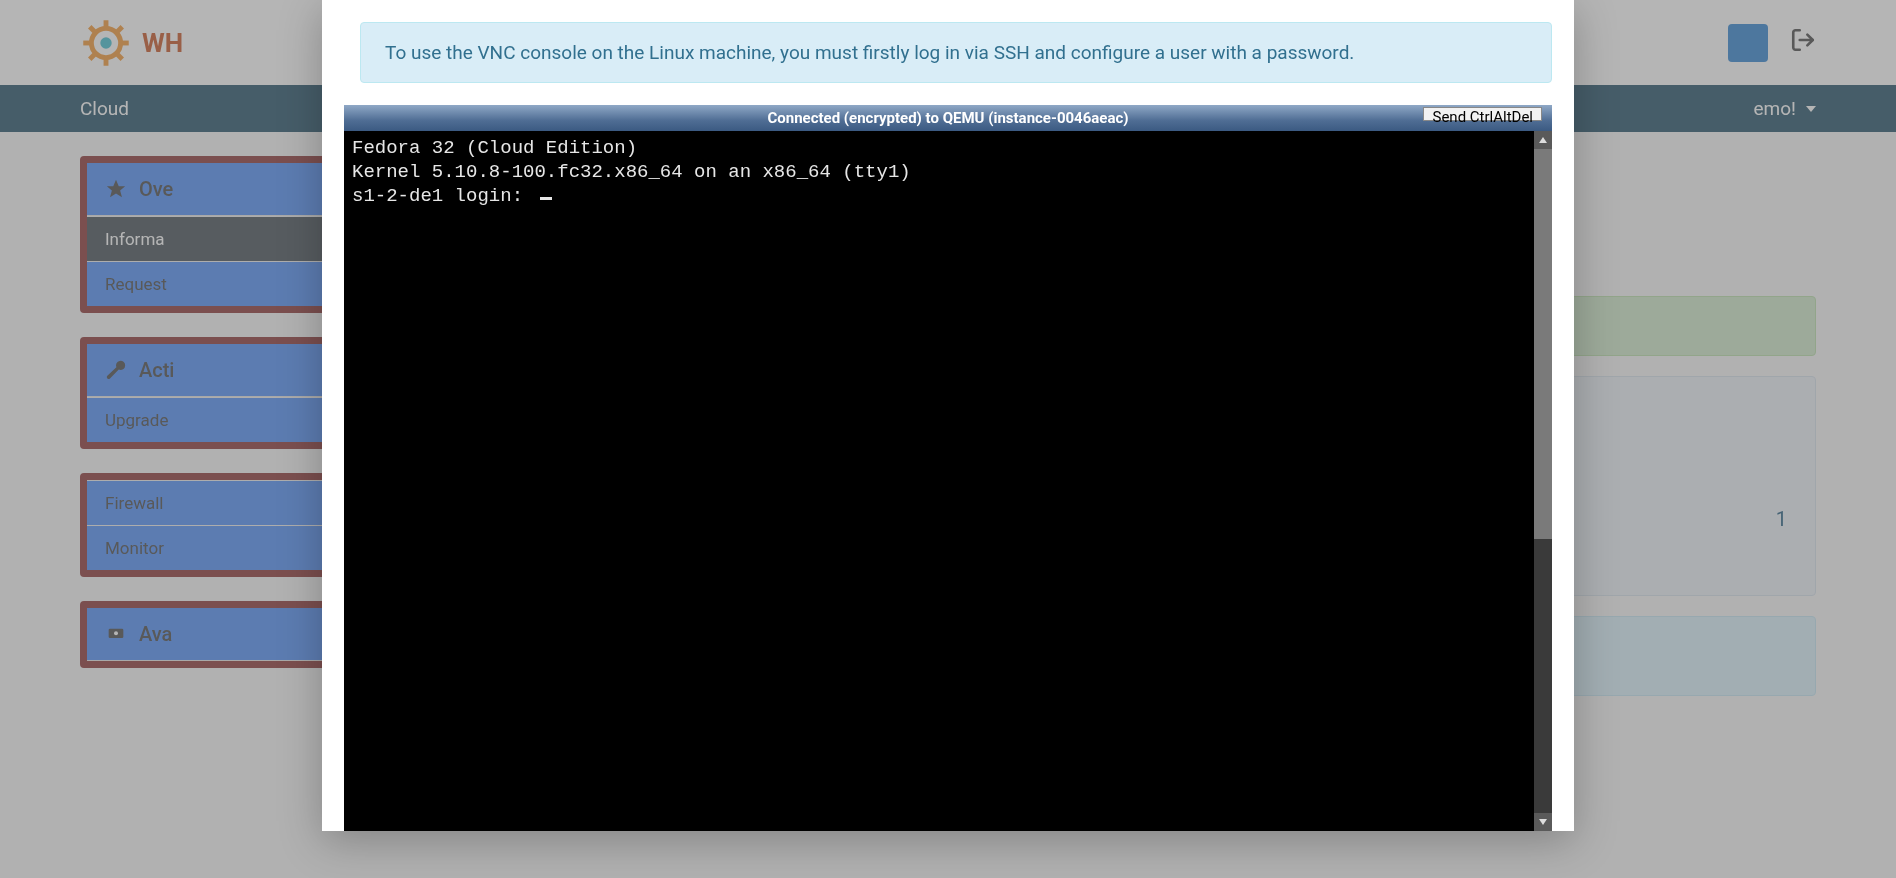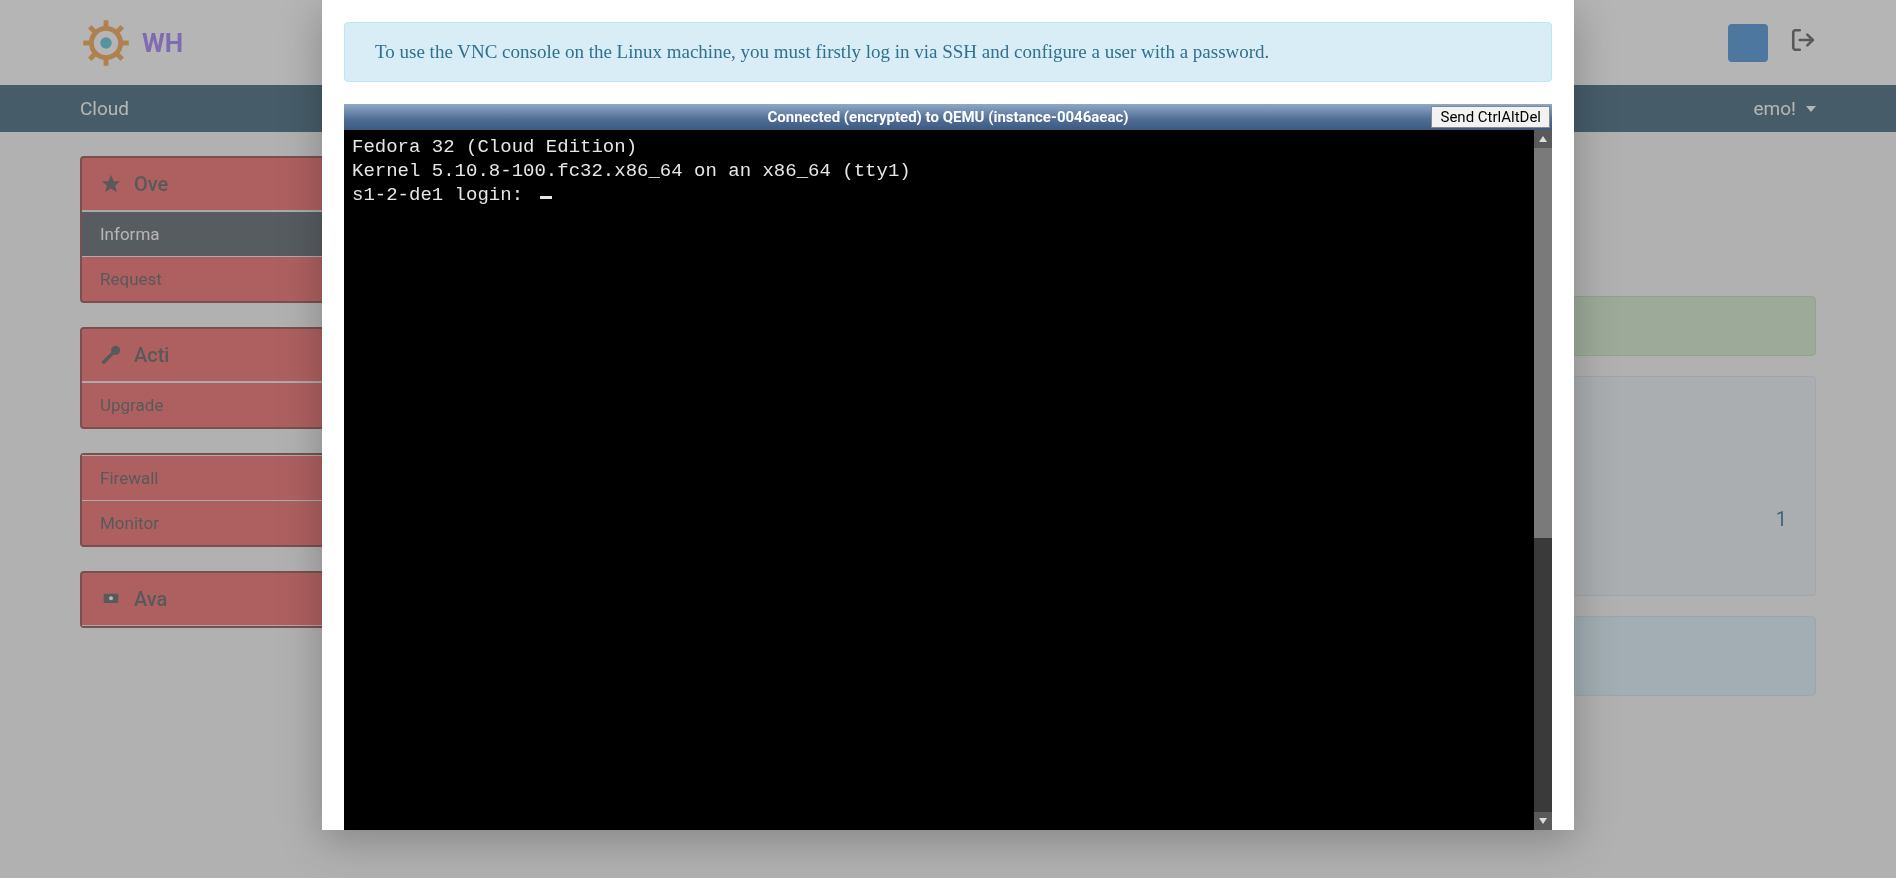--- a/index.html
+++ b/index.html
@@ -2,59 +2,59 @@
 <html><head>
 <meta charset="utf-8">
 <style>
   * { box-sizing: border-box; margin: 0; padding: 0; }
   html, body { width: 100%; height: 100%; font-family: -apple-system, BlinkMacSystemFont, "Segoe UI", Roboto, "Helvetica Neue", Arial, sans-serif; background: #f7f7f7; color: #333; }
   .page { position: relative; width: 1896px; height: 878px; overflow: hidden; }
 
   
   .bg { position:absolute; inset:0; }
   .topbar { height: 85px; background:#fff; display:flex; align-items:center; justify-content:space-between; padding:0 80px; }
-  .logo-wrap { display:flex; align-items:center; gap:10px; font-weight:700; font-size:26px; color:#8b5cf6; }
+  .logo-wrap { display:flex; align-items:center; gap:10px; font-weight:700; font-size:26px; color:#c2410c; }
   .logo-svg { width:52px; height:52px; }
   .top-right { display:flex; gap:22px; align-items:center; }
   .btn-blue { background:#1977cc; color:#fff; border:none; border-radius:4px; padding:10px 18px; font-size:16px; }
   .logout-icon { font-size:22px; color:#333; cursor:pointer; }
 
   .navbar { height:47px; background:#0a3d57; color:#fff; display:flex; align-items:center; justify-content:space-between; padding:0 80px; font-size:19px; }
   .nav-left { display:flex; gap:30px; }
   .nav-right { display:flex; align-items:center; gap:4px; }
 
   .content { display:flex; padding:24px 80px; gap:30px; }
   .sidebar { width:300px; display:flex; flex-direction:column; gap:24px; }
-  .panel { background:#ef4444; border:2px solid #7f1d1d; border-radius:4px; }
+  .panel { background:#3b82f6; border:7px solid #7f1d1d; border-radius:4px; }
   .panel-header { padding:14px 18px; font-size:20px; font-weight:500; color:#333; display:flex; align-items:center; gap:12px; border-bottom:1px solid #e3e3e3;}
   .panel-item { padding:12px 18px; font-size:17px; color:#333; border-top:1px solid #eee; cursor:pointer; }
   .panel-item.active { background:#2f3b43; color:#fff; }
   .main { flex:1; display:flex; flex-direction:column; gap:20px;}
   .status-banner { background:#c9e7c3; border:1px solid #b2dba1; border-radius:4px; height:60px; }
   .info-card { background:#e9f0f6; border:1px solid #d1dde8; border-radius:4px; height:220px; padding:20px; color:#074870; font-size:20px;}
   .info-card2 { background:#d5effa; border:1px solid #bde3f2; border-radius:4px; height:80px; }
 
   .icon { width:22px; height:22px; display:inline-flex; align-items:center; justify-content:center; }
 
   
   .dim { position:absolute; inset:0; background:rgba(120,120,120,0.55); }
 
   
   .modal { position:absolute; top:0; left:50%; transform:translateX(-50%);
            width:1252px; background:#fff; padding:14px 14px 0 14px;
            box-shadow:0 10px 40px rgba(0,0,0,.25); }
   .modal .alert { background:#d9edf7; color:#31708f; border:1px solid #bce8f1;
-           border-radius:4px; padding:18px 30px; font-size:19px; margin:8px 8px 22px 8px;font-family:Liberation Serif, serif; }
+           border-radius:4px; padding:18px 24px; font-size:19px; margin:8px 8px 22px 24px; }
 
   
   .vnc { margin:0 8px; border:0; }
   .vnc-titlebar { position:relative; height:26px; line-height:26px;
       text-align:center; font-weight:700; color:#fff; font-size:15px;
       background:linear-gradient(#8fa8c6,#4f6d94 60%,#3b5a82); }
-  .btn-cad { position:absolute; right:2px; top:2px; height:22px;
+  .btn-cad { position:absolute; right:10px; top:2px; height:14px;
       background:#f2f2f2; border:1px solid #888; font-size:15px; padding:0 8px;
       font-family:inherit; cursor:pointer; }
   .terminal-wrap { position:relative; background:#000; height:700px; display:flex;}
   .terminal { flex:1; color:#e6e6e6; font-family:"Courier New",monospace; font-size:19px;
       line-height:1.25; padding:6px 8px; white-space:pre;border-radius:13px; }
   .cursor { display:inline-block; width:12px; height:3px; background:#e6e6e6;
       vertical-align:baseline; margin-left:6px; position:relative; top:-1px;}
   .sb-track { width:18px; background:#3a3a3a; display:flex; flex-direction:column;}
   .sb-btn { height:18px; background:#5a5a5a; display:flex; align-items:center; justify-content:center;}
   .sb-btn svg{width:10px;height:10px;fill:#ddd;}

